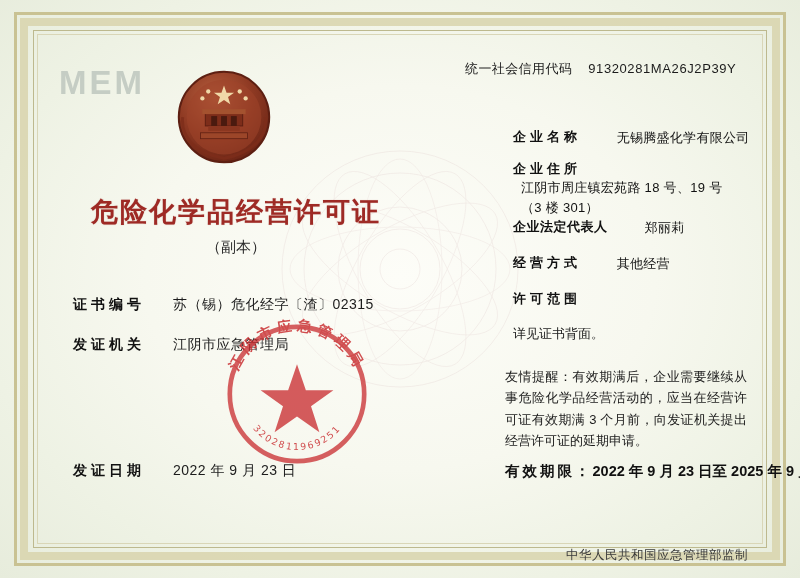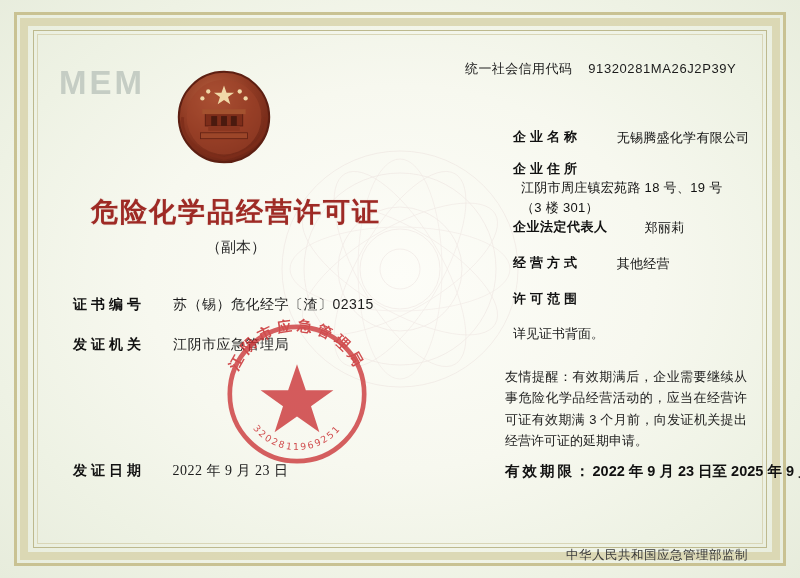--- a/index.html
+++ b/index.html
@@ -148,21 +148,21 @@
     font-weight: bold;
     color: #111;
   }
   .lrow .val {
     display: inline-block;
     margin-left: 10px;
     letter-spacing: 0.5px;
   }
   .row-cert-no { top: 254px; }
   .row-issuer  { top: 294px; }
-  .row-date    { top: 420px; font-family: Liberation Serif, serif; }
+  .row-date    { top: 420px; }
 
   
   .seal {
     position: absolute;
     left: 168px;
     top: 268px;
     width: 168px;
     height: 168px;
     opacity: 0.82;
     pointer-events: none;

